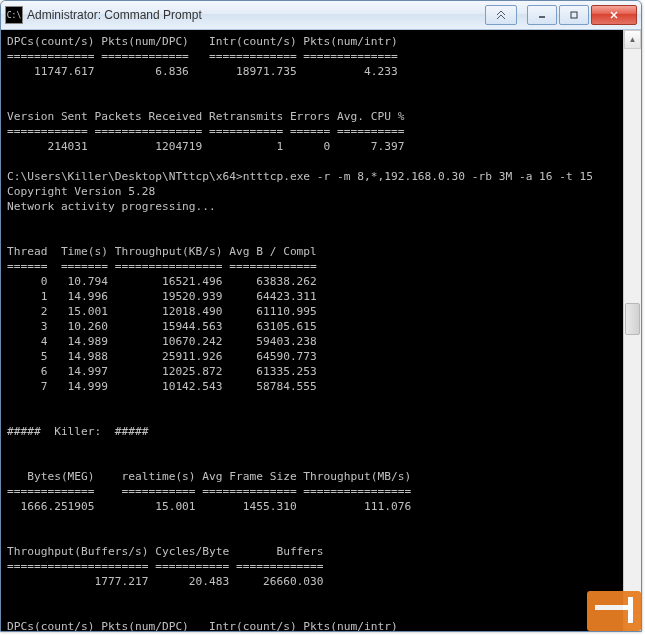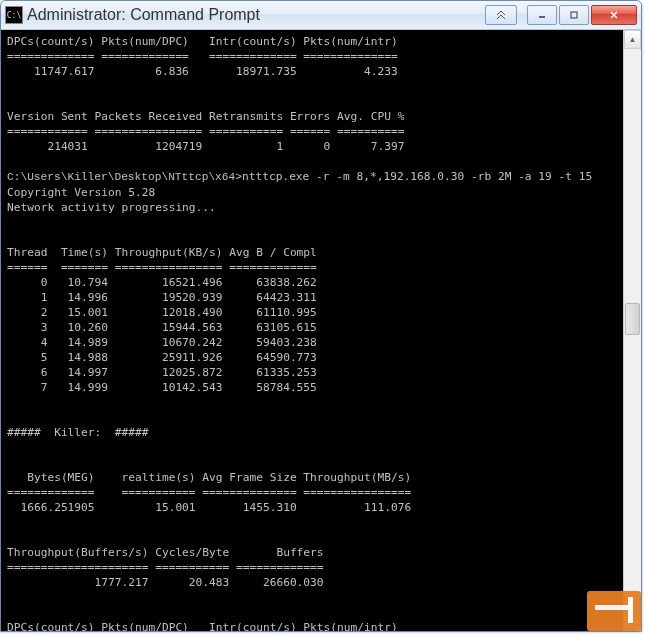--- a/index.html
+++ b/index.html
@@ -36,21 +36,21 @@
     border: 1px solid #888;
     margin-right: 4px;
     display: inline-flex;
     align-items: center;
     justify-content: center;
     font-size: 8px;
     color: #ccc;
     font-family: monospace;
   }
   .title-text {
-    font-size: 16px;
+    font-size: 12px;
     color: #333;
     flex: 1;
   }
   .win-btn-group {
     display: flex;
     gap: 2px;
   }
   .win-btn {
     width: 28px;
     height: 18px;
@@ -119,21 +119,20 @@
     height: 30px;
     background: linear-gradient(to right, #e9e9e9, #d1d1d1);
     border: 1px solid #b8b8b8;
     border-radius: 2px;
   }
   .sep {
     color: #c0c0c0;
   }
   .prompt-user {
     color: #c0c0c0;
-    font-family: Liberation Mono, monospace;
   }
   .watermark {
     position: absolute;
     right: 4px;
     bottom: 4px;
     width: 54px;
     height: 40px;
     background: #e67e22;
     border-radius: 3px;
     opacity: 0.95;
@@ -182,21 +181,21 @@
   <div class="console-wrap">
     <div class="console"><span>DPCs(count/s) Pkts(num/DPC)   Intr(count/s) Pkts(num/intr)</span>
 <span class="sep">============= =============   ============= ==============</span>
 <span>    11747.617         6.836       18971.735          4.233</span>
 
 
 <span>Version Sent Packets Received Retransmits Errors Avg. CPU %</span>
 <span class="sep">============ ================ =========== ====== ==========</span>
 <span>      214031          1204719           1      0      7.397</span>
 
-<span class="prompt-user">C:\Users\Killer\Desktop\NTttcp\x64&gt;</span><span>ntttcp.exe -r -m 8,*,192.168.0.30 -rb 2M -a 19 -t 15</span>
+<span class="prompt-user">C:\Users\Killer\Desktop\NTttcp\x64&gt;</span><span>ntttcp.exe -r -m 8,*,192.168.0.30 -rb 3M -a 16 -t 15</span>
 <span>Copyright Version 5.28</span>
 <span>Network activity progressing...</span>
 
 
 <span>Thread  Time(s) Throughput(KB/s) Avg B / Compl</span>
 <span class="sep">======  ======= ================ =============</span>
 <span>     0   10.794        16521.496     63838.262</span>
 <span>     1   14.996        19520.939     64423.311</span>
 <span>     2   15.001        12018.490     61110.995</span>
 <span>     3   10.260        15944.563     63105.615</span>

